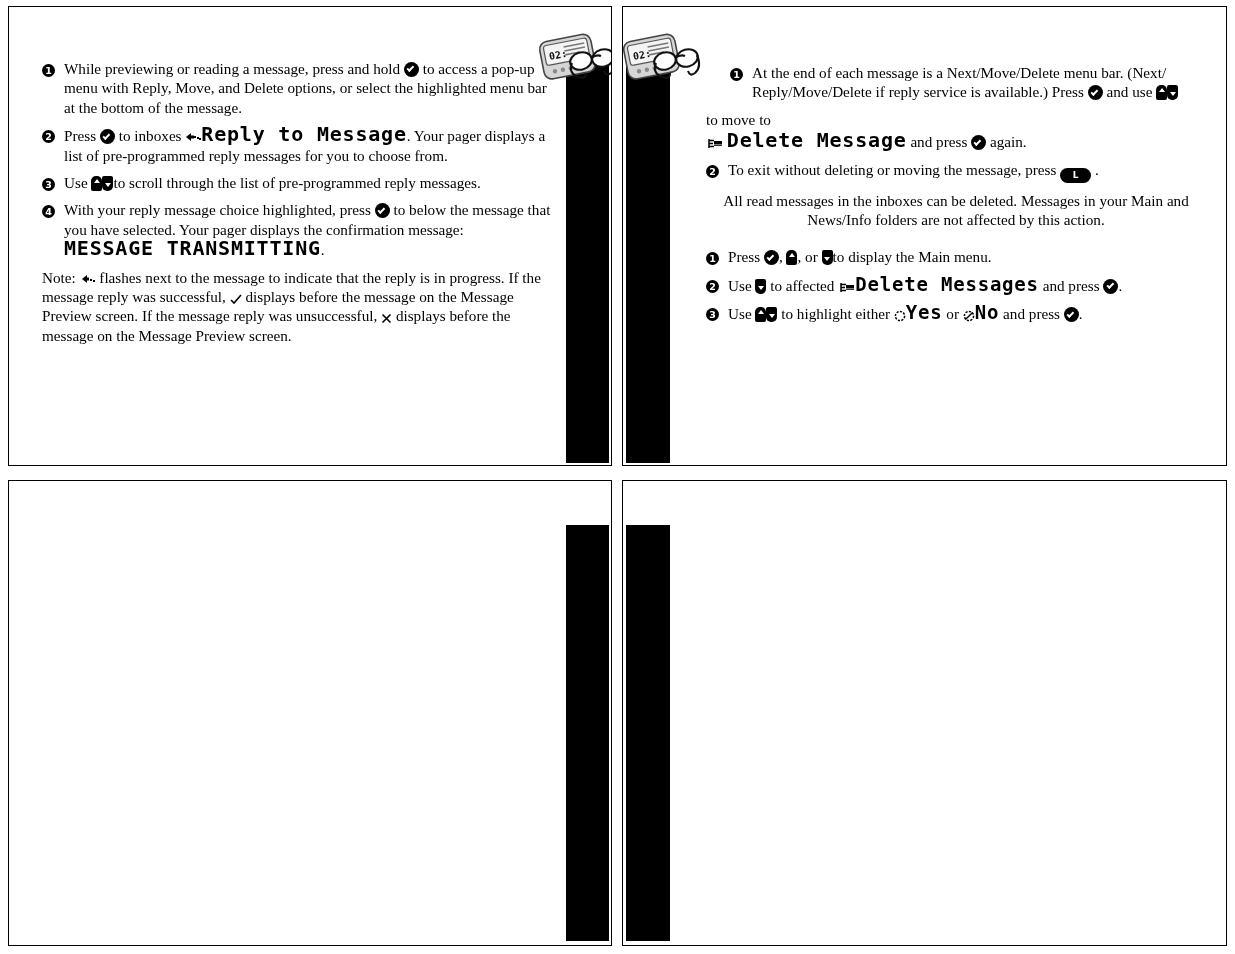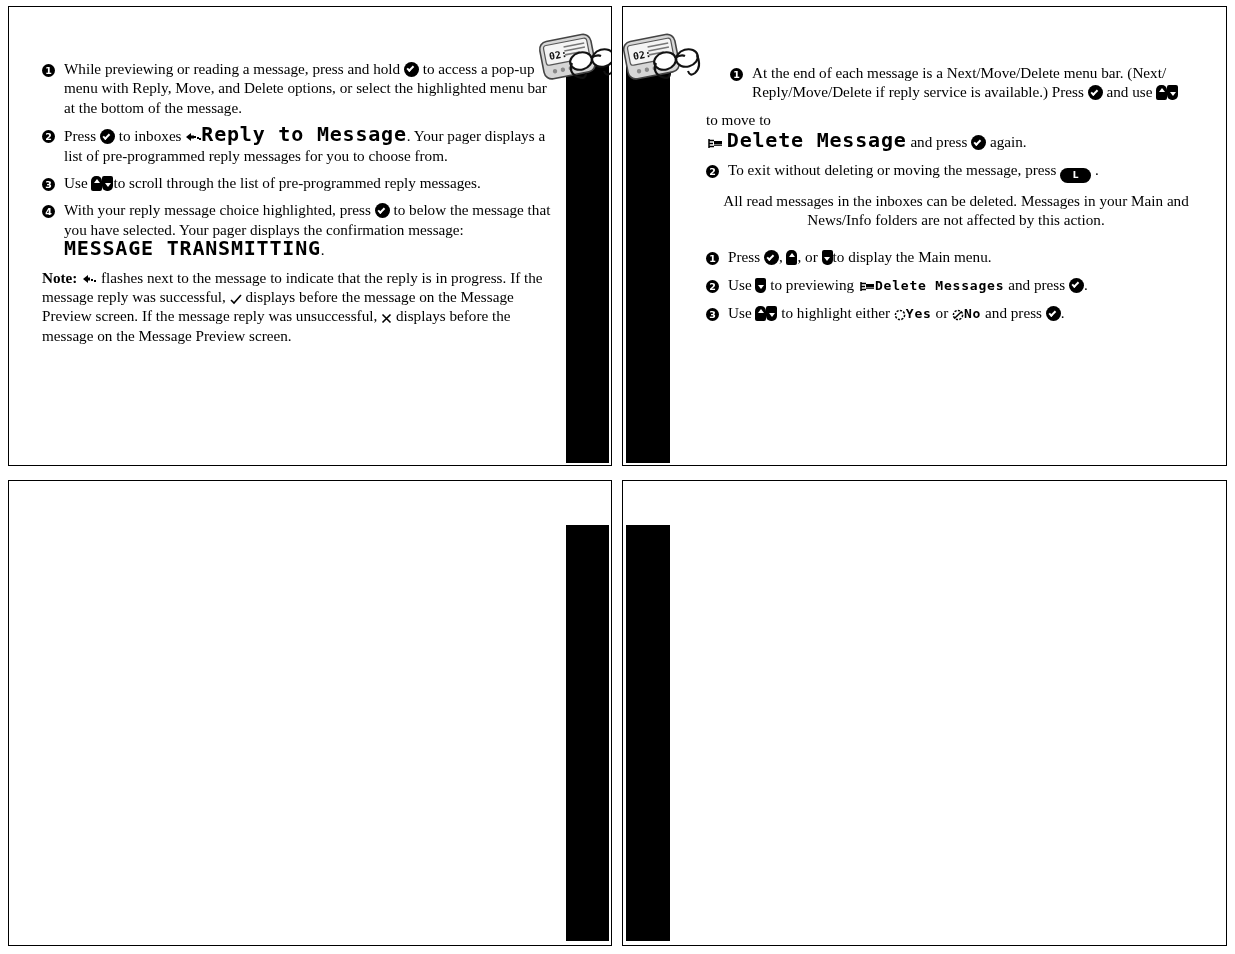--- a/index.html
+++ b/index.html
@@ -28,35 +28,35 @@
 
   
   .col{position:absolute;font-size:15.2px;line-height:19.4px;text-align:left;}
   #col-tl{left:33px;  top:52px;  width:512px;}
   #col-tr{left:83px;  top:56px;  width:500px;}
 
   p{margin:0 0 8px 0;}
   p.tight{margin-bottom:2px;}
   p.gap{margin-bottom:18px;text-align:center;}
   .lead{margin-bottom:14px;}
-  .nb{font-weight:bold;}
+  .nb{font-weight:normal;}
 
   
   .step{position:relative;padding-left:22px;margin:0 0 8px 0;}
   .step .num{position:absolute;left:0;top:1px;width:14px;height:14px;}
   .step.ind{padding-left:46px;}
   .step.ind .num{left:24px;}
   .numglyph{display:inline-block;width:13px;height:13px;border-radius:50%;
             background:#000;color:#fff;font-family:"DejaVu Sans",sans-serif;
             font-size:9.5px;line-height:13px;text-align:center;vertical-align:1px;font-weight:bold;}
 
   
   .lcd{font-family:"DejaVu Sans Mono",monospace;font-size:20px;letter-spacing:0.8px;
        font-weight:bold;white-space:nowrap;}
-  .lcd.sm{font-size:13px;}
+  .lcd.sm{font-size:19px;}
 
   
   .key{display:inline-block;vertical-align:-3px;}
   .k-sel{width:15px;height:15px;border-radius:50%;background:#000;position:relative;}
   .k-sel::after{content:"";position:absolute;left:3.2px;top:4.4px;width:5px;height:2.4px;
                 border-left:2px solid #fff;border-bottom:2px solid #fff;
                 transform:rotate(-45deg);}
   .k-up{width:11px;height:15px;background:#000;border-radius:5px 5px 2px 2px;position:relative;}
   .k-up::after{content:"";position:absolute;left:2.5px;top:3px;width:0;height:0;
                border-left:3px solid transparent;border-right:3px solid transparent;
@@ -198,21 +198,21 @@
 
       <p class="gap">All read messages in the inboxes can be deleted. Messages in your Main and News/Info folders are not affected by this action.</p>
 
       <div class="step">
         <span class="num"><span class="numglyph">1</span></span>
         <span>Press </span><span class="key k-sel"></span><span>, </span><span class="key k-up"></span><span>, or </span><span class="key k-dn"></span><span>to display the Main menu.</span>
       </div>
 
       <div class="step">
         <span class="num"><span class="numglyph">2</span></span>
-        <span>Use </span><span class="key k-dn"></span><span> to previewing </span><span class="sym"><svg width="17" height="13" viewBox="0 0 17 13">
+        <span>Use </span><span class="key k-dn"></span><span> to affected </span><span class="sym"><svg width="17" height="13" viewBox="0 0 17 13">
               <path d="M3 2 L3 11 M3 3.5 L8 3.5 M3 6.5 L7 6.5 M3 9.5 L8 9.5" stroke="#000" stroke-width="1.5"></path>
               <rect x="8" y="4" width="8" height="3" fill="#000"></rect>
               <rect x="8" y="7.5" width="8" height="1.3" fill="#000"></rect>
             </svg></span><span class="lcd sm">Delete Messages</span><span> and press </span><span class="key k-sel"></span><span>.</span>
       </div>
 
       <div class="step">
         <span class="num"><span class="numglyph">3</span></span>
         <span>Use </span><span class="k-pair"><span class="key k-up"></span><span class="key k-dn"></span></span><span> to highlight either </span><span class="sym"><svg width="12" height="12" viewBox="0 0 12 12">
               <circle cx="6" cy="6" r="4.6" fill="none" stroke="#000" stroke-width="1.5" stroke-dasharray="2.2 1.3"></circle>

